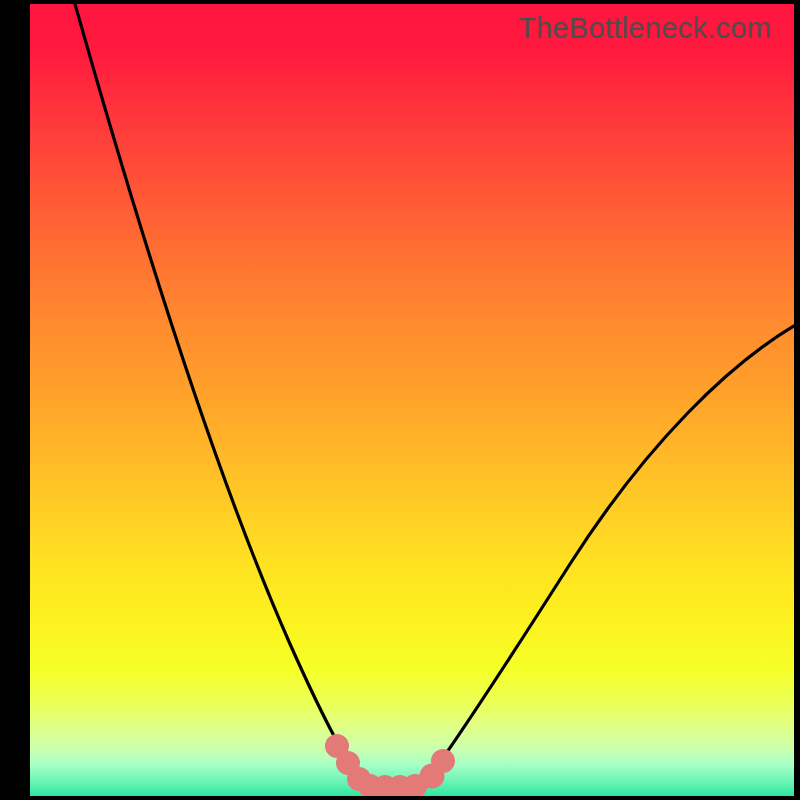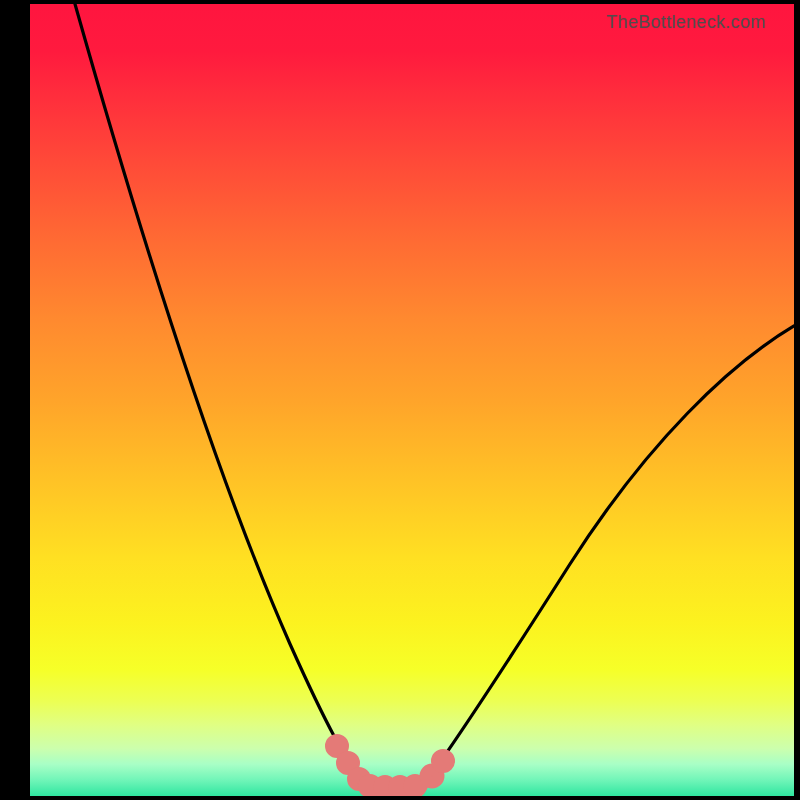--- a/index.html
+++ b/index.html
@@ -33,23 +33,23 @@
       #e0ff83 91%,
       #ccffad 94%,
       #a8ffc6 96%,
       #70f5b8 98%,
       #2fe6a0 100%
     );
   }
   .watermark {
     position: absolute;
     top: 8px;
-    right: 28px;
+    right: 22px;
     color: #4e4e4e;
-    font-size: 18px;
+    font-size: 29px;
     font-weight: 500;
     letter-spacing: 0.3px;
     text-shadow: 0 0 1px rgba(0,0,0,0.15);
     user-select: none;
   }
   svg.curves {
     position: absolute;
     left: 0;
     top: 0;
     width: 764px;

